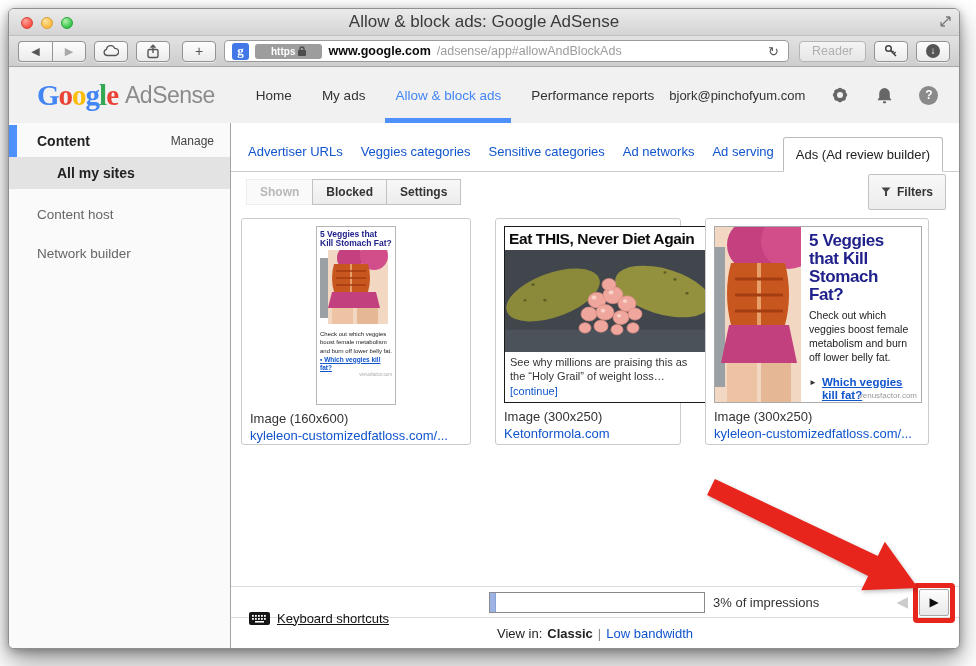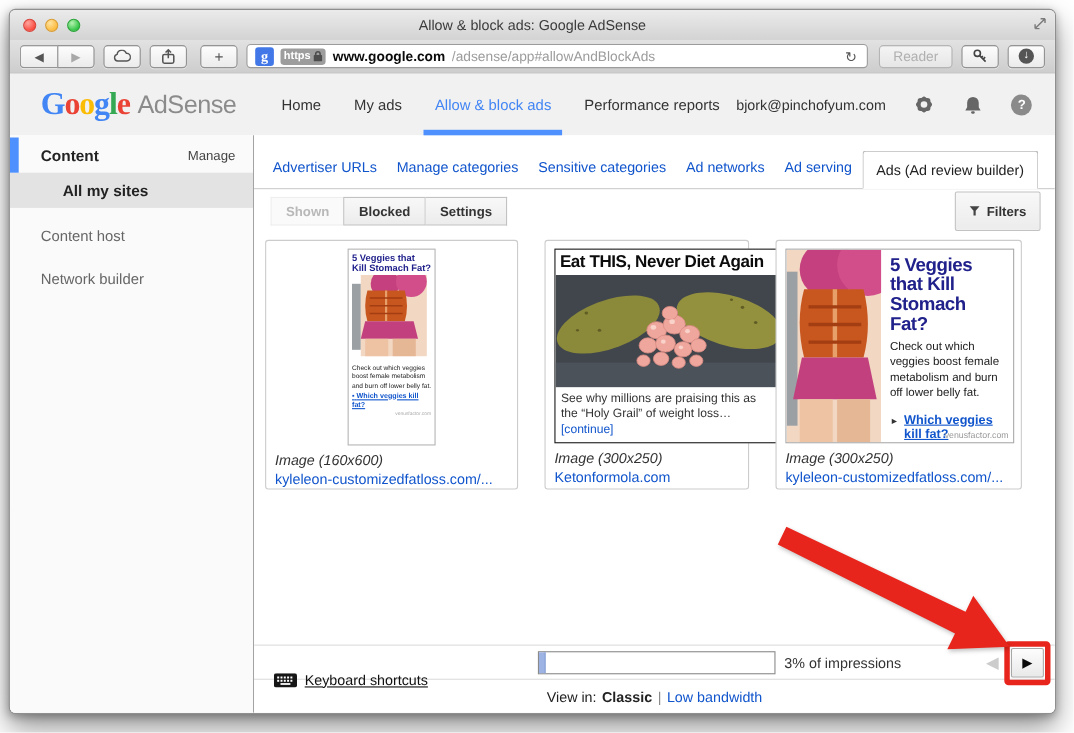--- a/index.html
+++ b/index.html
@@ -11,21 +11,21 @@
     border:1px solid #8f8f8f; border-radius:6px; background:#fff; overflow:hidden;
     box-shadow:0 12px 26px rgba(0,0,0,.42), 0 2px 8px rgba(0,0,0,.28);
     display:flex; flex-direction:column; }
   .titlebar { height:27px; flex:none; background:linear-gradient(#ebebeb,#d4d4d4);
     border-bottom:1px solid #c0c0c0; position:relative; display:flex; align-items:center; justify-content:center; }
   .traffic { position:absolute; left:12px; top:8px; display:flex; gap:8px; }
   .light { width:12px; height:12px; border-radius:50%; }
   .light.red   { background:radial-gradient(circle at 35% 30%, #ffa59d, #fb4e43 70%); border:1px solid #d8453b; }
   .light.yellow{ background:radial-gradient(circle at 35% 30%, #ffe3a0, #fdbc40 70%); border:1px solid #d99e34; }
   .light.green { background:radial-gradient(circle at 35% 30%, #b5f2b0, #35c649 70%); border:1px solid #2aa437; }
-  .wtitle { font-size:13px; color:#3b3b3b; }
+  .wtitle { font-size:17px; color:#3b3b3b; }
   .resize-glyph { position:absolute; right:8px; top:7px; }
 
   .toolbar { height:31px; flex:none; background:linear-gradient(#e2e2e2,#cdcdcd);
     border-bottom:1px solid #a6a6a6; display:flex; align-items:center; padding:0 9px; gap:8px; }
   .tbtn { height:21px; border:1px solid #939393; border-radius:4px;
     background:linear-gradient(#fdfdfd,#ebebeb); color:#555; display:flex; align-items:center;
     justify-content:center; box-shadow:0 1px 0 rgba(255,255,255,.55); cursor:default; }
   .navgroup { display:flex; }
   .navgroup .tbtn { width:34px; border-radius:0; }
   .navgroup .tbtn:first-child { border-radius:4px 0 0 4px; border-right:none; }
@@ -33,21 +33,21 @@
   .glyph-back { font-size:11px; color:#555; }
   .glyph-fwd  { font-size:11px; color:#a8a8a8; }
   .btn-sq { width:34px; }
   .newtab { width:34px; font-size:14px; color:#555; margin-left:4px; }
   .urlfield { flex:1; height:22px; background:#fff; border:1px solid #9b9b9b; border-radius:4px;
     display:flex; align-items:center; padding:0 7px; gap:6px; min-width:0; }
   .favicon { width:17px; height:17px; flex:none; background:#4277e8; border-radius:3px; color:#fff;
     font-family:"Liberation Serif", serif; font-weight:bold; font-size:13px;
     display:flex; align-items:center; justify-content:center; }
   .https-badge { flex:none; background:#9d9d9d; border-radius:3px; height:15px; color:#fff;
-    font-size:10px; font-weight:bold; display:flex; align-items:center; padding:0 3px; gap:3px; }
+    font-size:10px; font-weight:bold; display:flex; align-items:center; padding:0 16px; gap:3px; }
   .url-host { font-size:12.5px; color:#0a0a0a; font-weight:bold; white-space:nowrap; }
   .url-path { font-size:12.5px; color:#9c9c9c; white-space:nowrap; overflow:hidden; flex:1; }
   .refresh { font-size:13px; color:#555; padding:0 2px; cursor:default; }
   .reader-btn { height:21px; border:1px solid #b5b5b5; border-radius:4px; background:linear-gradient(#f4f4f4,#e6e6e6);
     color:#b0b0b0; font-size:12.5px; display:flex; align-items:center; padding:0 12px; margin-left:2px; }
   .dl-circle { width:14px; height:14px; border-radius:50%; background:#555; color:#fff; font-size:10px;
     display:flex; align-items:center; justify-content:center; line-height:1; }
 
   
   .page { flex:1; display:flex; flex-direction:column; background:#fff; min-height:0; }
@@ -95,21 +95,21 @@
   .filters-btn { margin-left:auto; height:36px; display:flex; align-items:center; gap:6px; padding:0 12px;
     font-size:12px; font-weight:bold; color:#333; background:linear-gradient(#f8f8f8,#ececec);
     border:1px solid #c2c2c2; border-radius:2px; cursor:pointer; }
 
   
   .cards { margin-top:13px; flex:none; display:flex; gap:24px; padding-left:10px; }
   .card { border:1px solid #ccc; border-radius:3px; background:#fff; padding:7px 8px; cursor:pointer; }
   .card-1 { width:230px; height:227px; }
   .card-2 { width:186px; height:227px; }
   .card-3 { width:224px; height:227px; }
-  .ad-caption { font-size:13px; color:#333; margin-top:5px; line-height:17px;font-style:italic; }
+  .ad-caption { font-size:13px; color:#333; margin-top:5px; line-height:17px; }
   .ad-caption-link { font-size:13px; color:#1155cc; line-height:17px; white-space:nowrap; overflow:hidden; cursor:pointer; }
 
   
   .sky { width:80px; height:179px; border:1px solid #b5b5b5; margin:0 auto; padding:3px; overflow:hidden; background:#fff; }
   .sky-head { color:#21218c; font-weight:bold; font-size:8.5px; line-height:1.08; }
   .sky-body { font-size:6px; color:#222; line-height:1.35; margin-top:2px; }
   .sky-cta { font-size:6.5px; color:#1155cc; font-weight:bold; text-decoration:underline; line-height:1.25; margin-top:1px; }
   .sky-attr { font-size:4.5px; color:#aaa; text-align:right; }
 
   
@@ -269,21 +269,21 @@
         </div>
         <div class="side-item selected">All my sites</div>
         <div class="side-item first-plain">Content host</div>
         <div class="side-item">Network builder</div>
       </div>
 
       <div class="main">
 
         <div class="tabrow">
           <div class="tablink">Advertiser URLs</div>
-          <div class="tablink">Manage categories</div>
+          <div class="tablink">Veggies categories</div>
           <div class="tablink">Sensitive categories</div>
           <div class="tablink">Ad networks</div>
           <div class="tablink">Ad serving</div>
           <div class="tab-active">Ads (Ad review builder)</div>
         </div>
 
         <div class="controls">
           <div class="segbtn seg-disabled">Shown</div>
           <div class="segbtn seg">Blocked</div>
           <div class="segbtn seg seg-joined">Settings</div>

